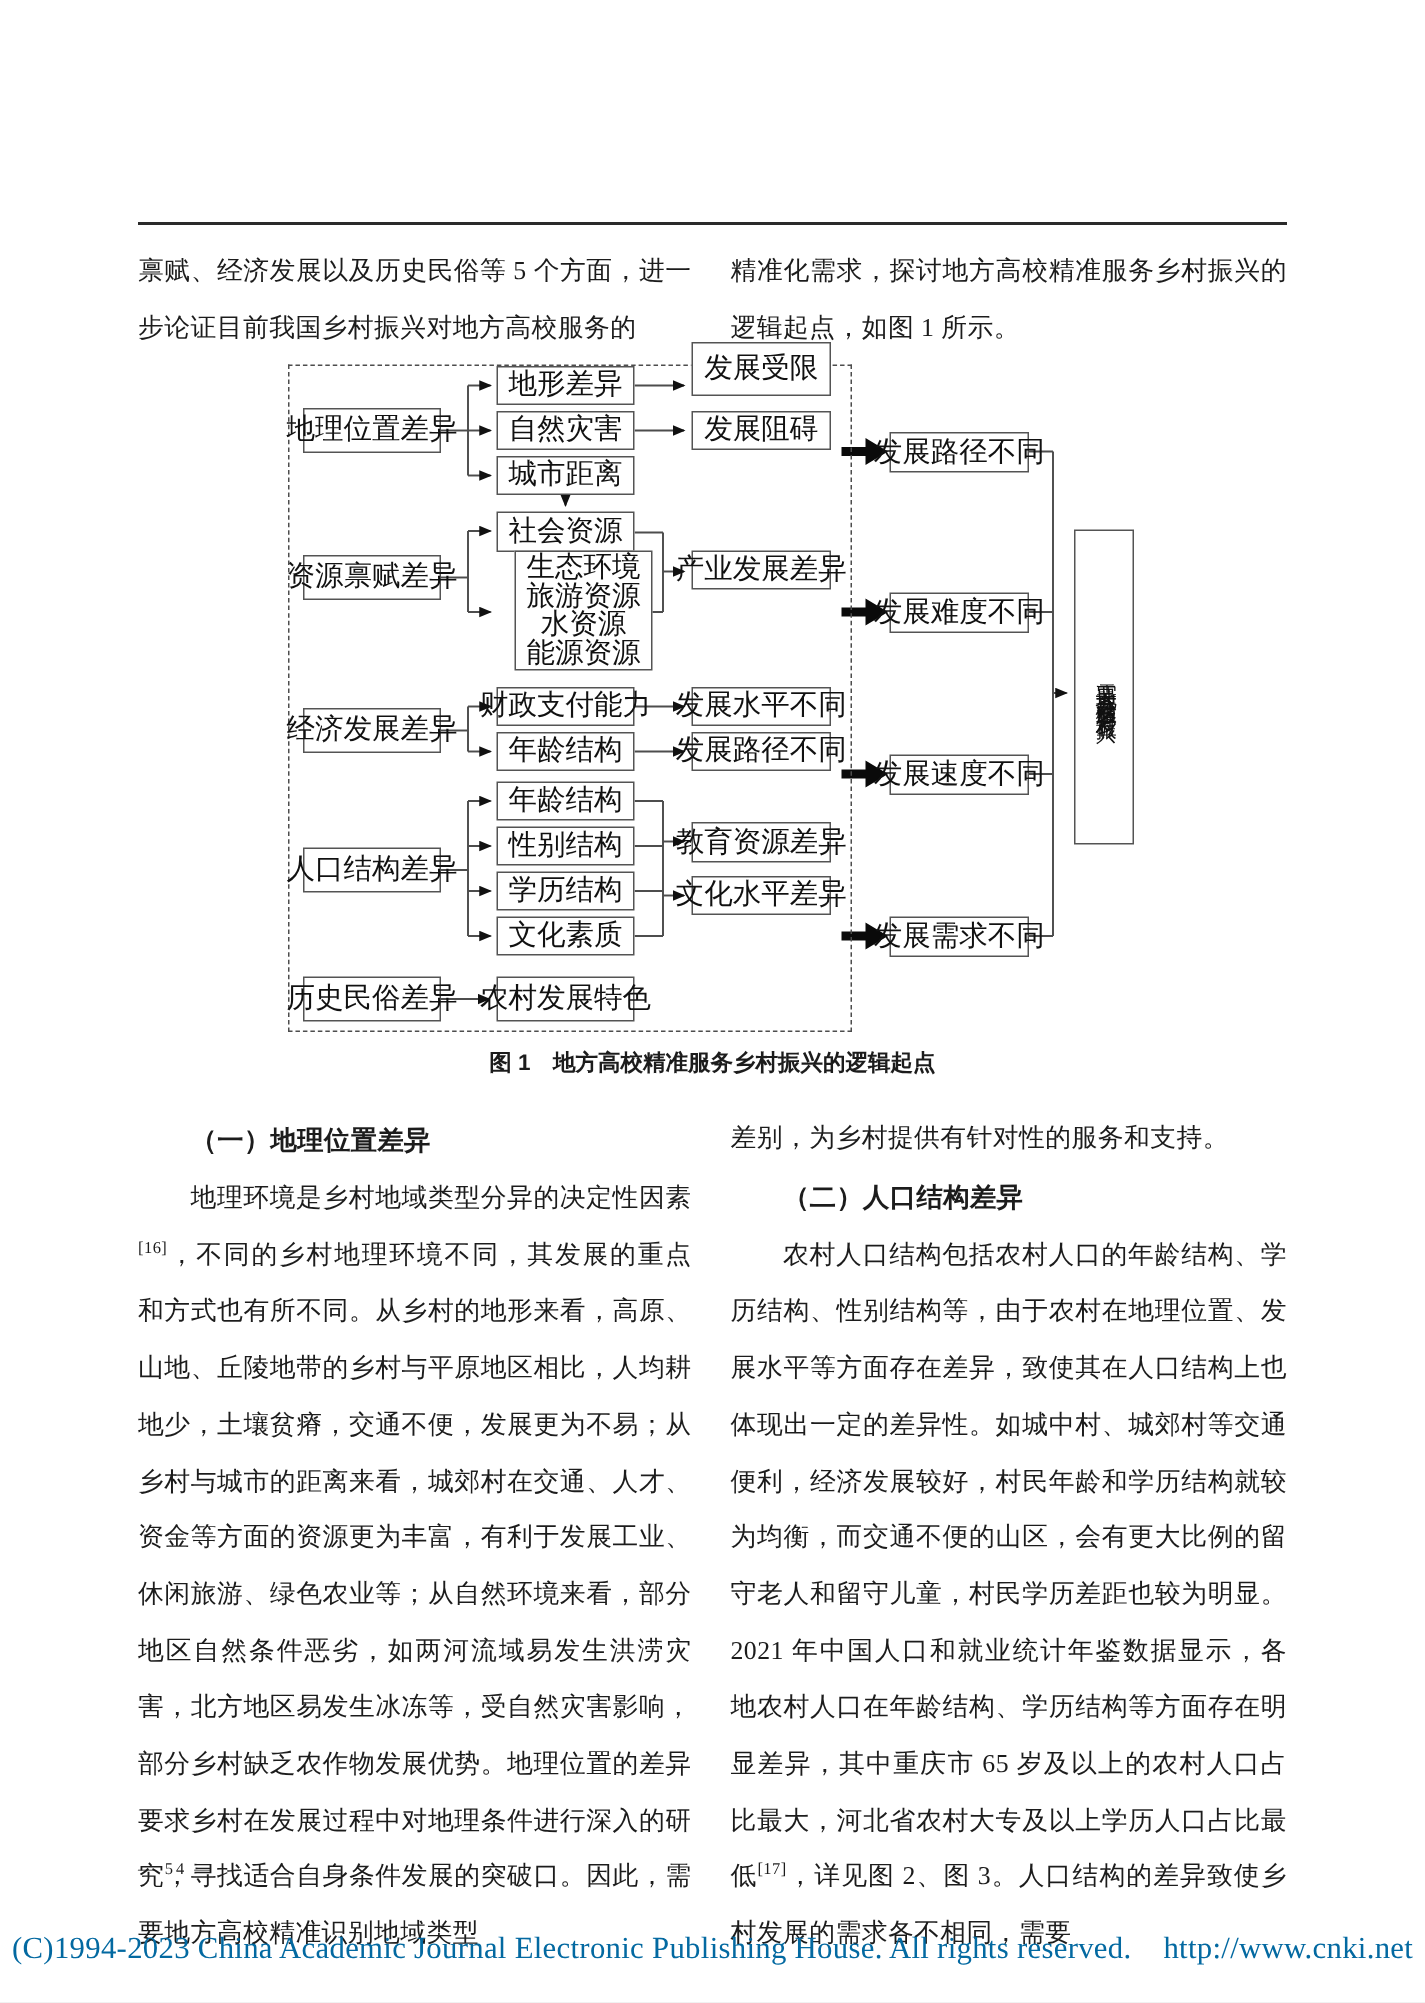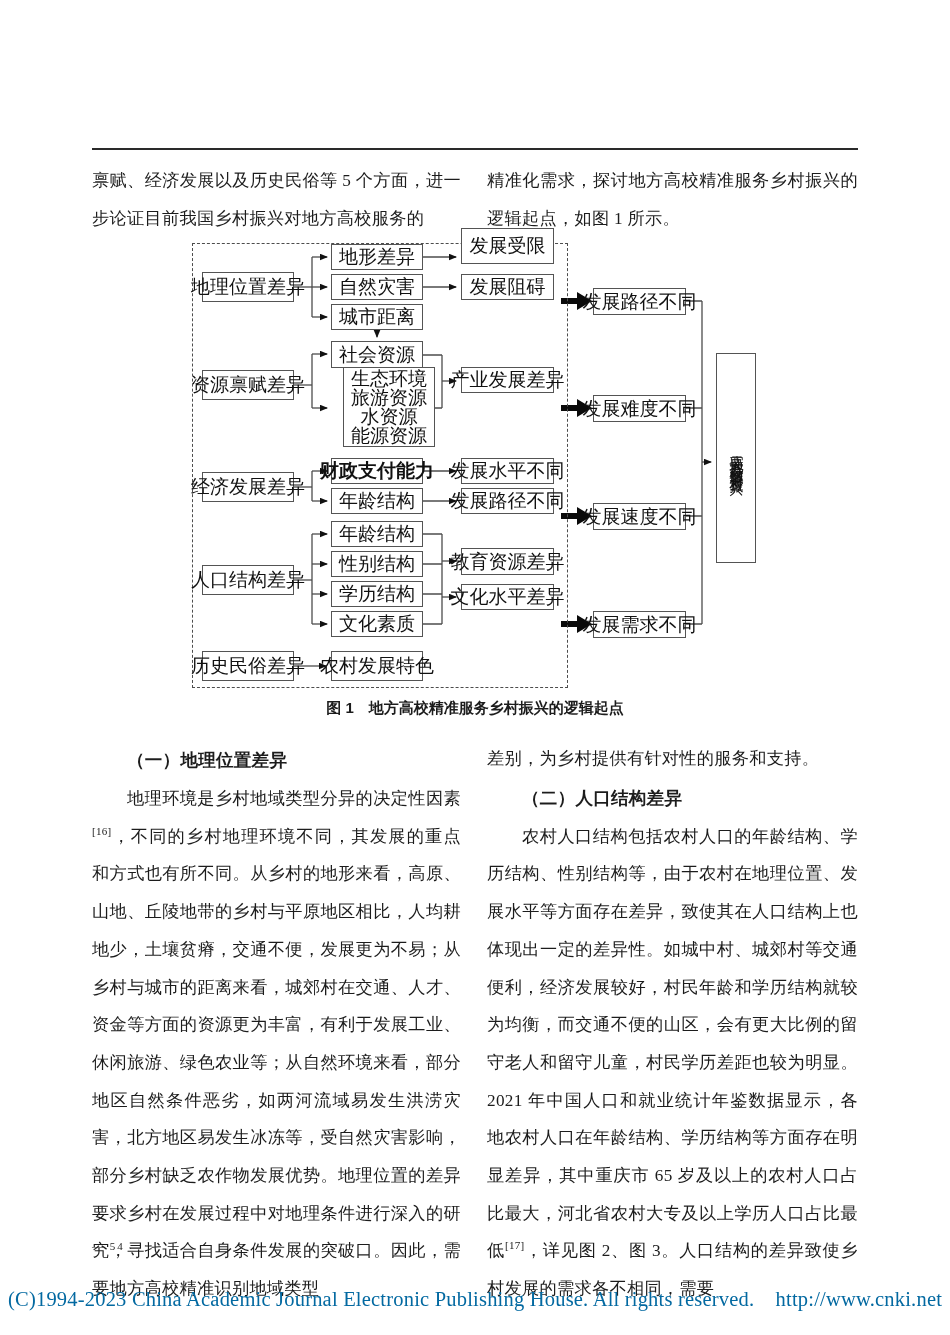--- a/index.html
+++ b/index.html
@@ -117,21 +117,21 @@
   <div class="fbox" style="left:331px;top:244px;width:92px;height:26px;">地形差异</div>
   <div class="fbox" style="left:331px;top:274px;width:92px;height:26px;">自然灾害</div>
   <div class="fbox" style="left:331px;top:304px;width:92px;height:26px;">城市距离</div>
   <div class="fbox" style="left:331px;top:341px;width:92px;height:27px;">社会资源</div>
   <div class="fbox multi" style="left:331px;top:367px;width:92px;height:80px;">
     <div>生态环境</div>
     <div>旅游资源</div>
     <div>水资源</div>
     <div>能源资源</div>
   </div>
-  <div class="fbox" style="left:331px;top:458px;width:92px;height:26px;font-weight:bold;">财政支付能力</div>
+  <div class="fbox" style="left:331px;top:458px;width:92px;height:26px;">财政支付能力</div>
   <div class="fbox" style="left:331px;top:488px;width:92px;height:26px;">年龄结构</div>
   <div class="fbox" style="left:331px;top:521px;width:92px;height:26px;">年龄结构</div>
   <div class="fbox" style="left:331px;top:551px;width:92px;height:26px;">性别结构</div>
   <div class="fbox" style="left:331px;top:581px;width:92px;height:26px;">学历结构</div>
   <div class="fbox" style="left:331px;top:611px;width:92px;height:26px;">文化素质</div>
   <div class="fbox" style="left:331px;top:651px;width:92px;height:30px;">农村发展特色</div>
 
   <div class="fbox" style="left:461px;top:228px;width:93px;height:36px;">发展受限</div>
   <div class="fbox" style="left:461px;top:274px;width:93px;height:26px;">发展阻碍</div>
   <div class="fbox" style="left:461px;top:367px;width:93px;height:26px;">产业发展差异</div>

